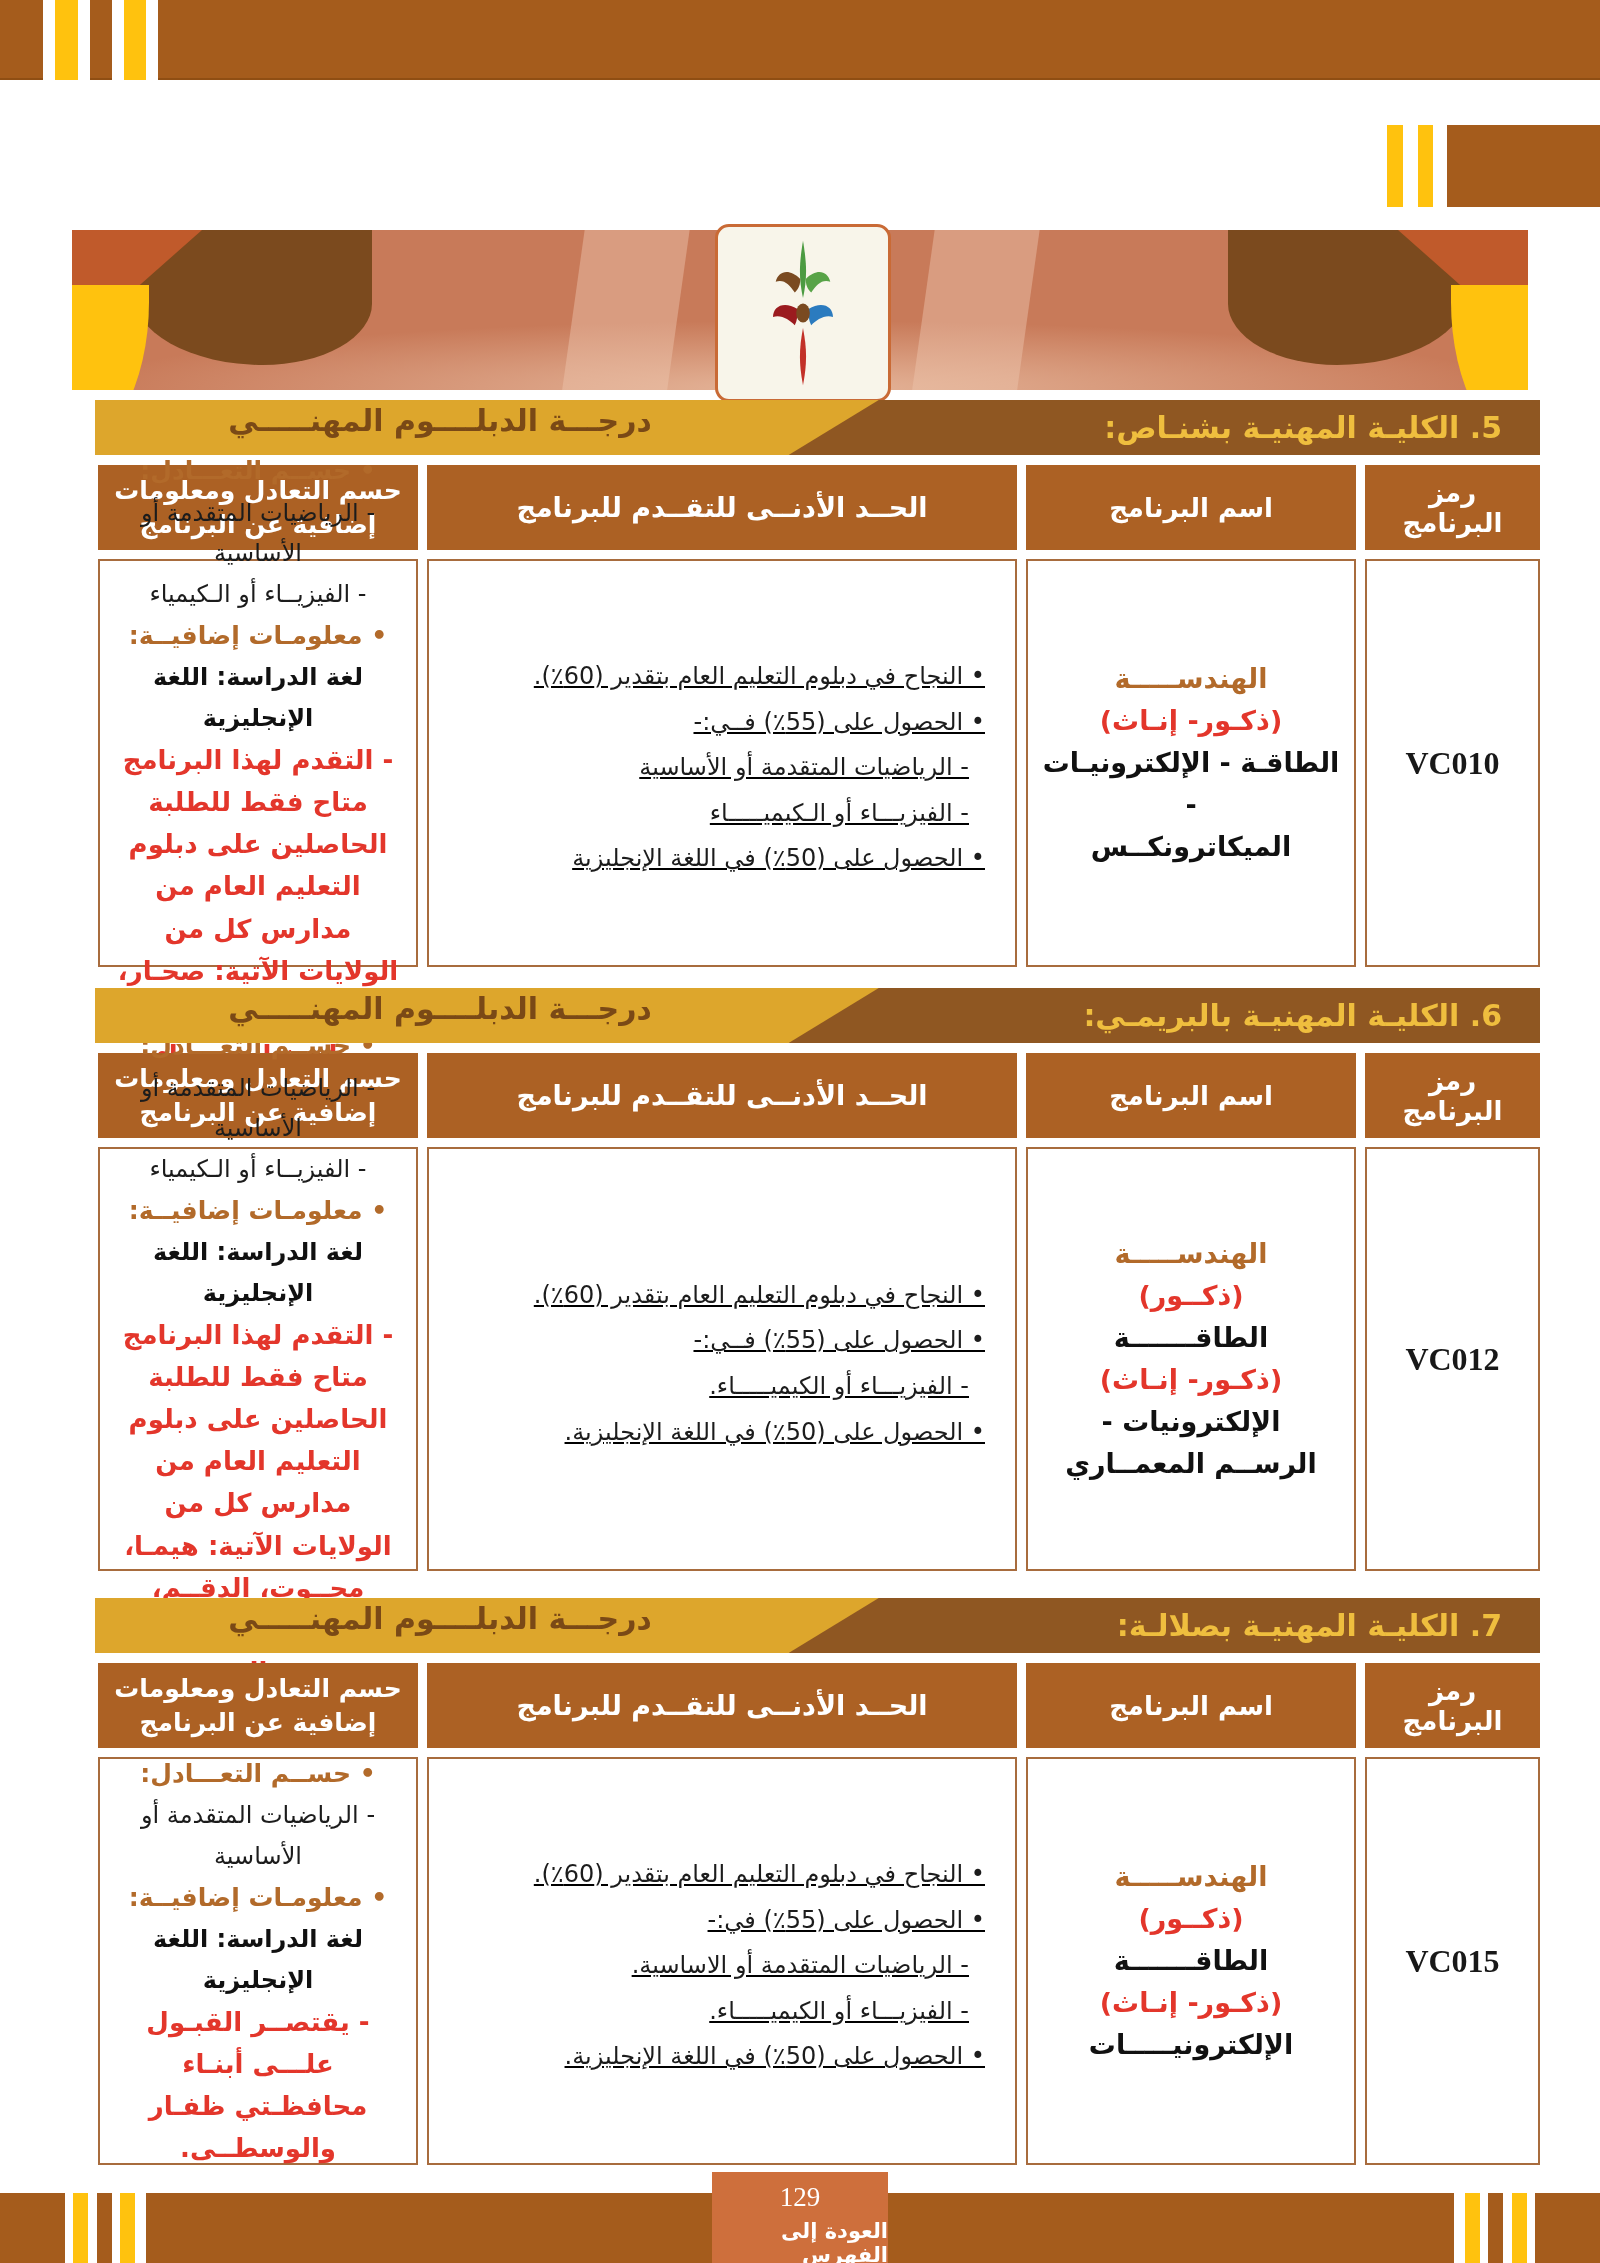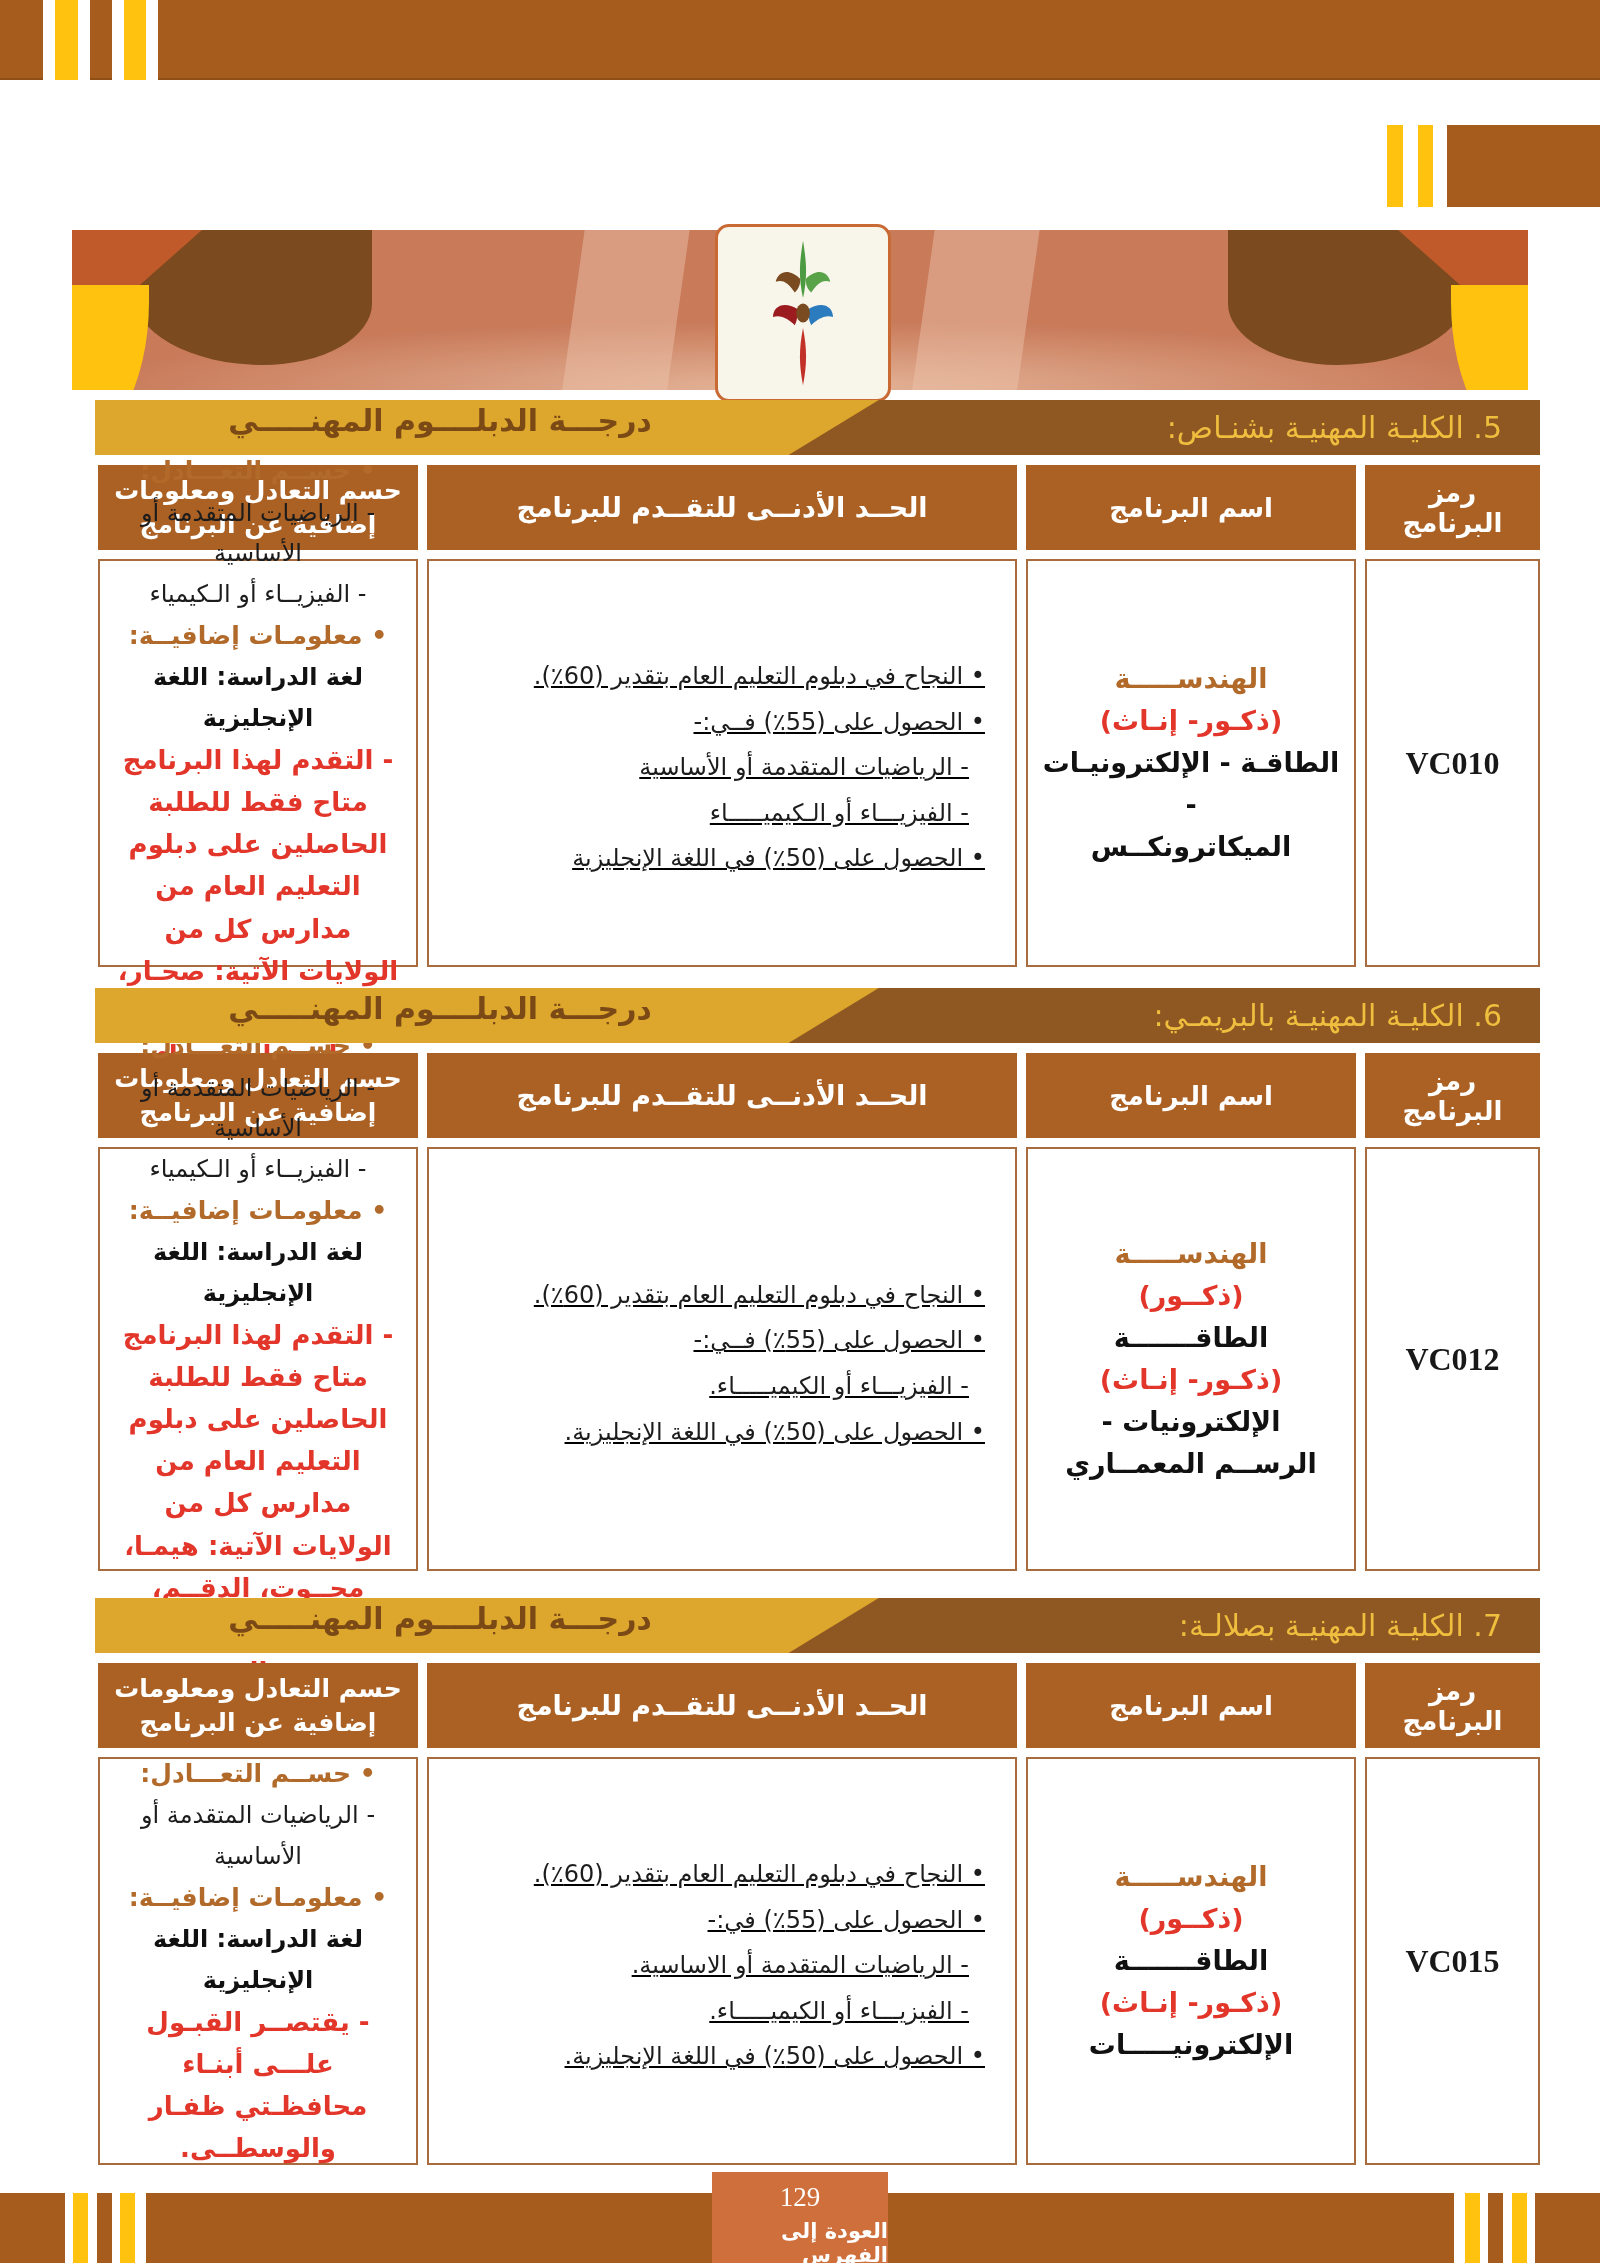--- a/index.html
+++ b/index.html
@@ -32,21 +32,21 @@
   .goldblob.l{left:-18px;border-radius:0 0 90% 0;}
   .goldblob.r{right:-18px;border-radius:0 0 0 90%;}
   .logocard{position:absolute;left:715px;top:224px;width:170px;height:172px;background:#F8F5EA;
             border:3px solid #C96A35;border-radius:14px;display:flex;align-items:center;justify-content:center;}
   
   .sec{position:absolute;left:95px;width:1445px;}
   .secbar{position:relative;height:55px;background:#DDA62C;margin-bottom:10px;overflow:hidden;}
   .secbrown{position:absolute;right:0;top:0;width:52%;height:100%;background:#8F5722;
             clip-path:polygon(12% 0,100% 0,100% 100%,0 100%);}
   .sectitle{position:absolute;right:38px;top:0;height:55px;display:flex;align-items:center;
-            color:#EFBE3E;font-size:30px;font-weight:normal;direction:rtl;}
+            color:#EFBE3E;font-size:30px;font-weight:bold;direction:rtl;}
   .secdegree{position:absolute;left:115px;top:0;height:40px;width:460px;display:flex;align-items:center;
              justify-content:center;color:#7A4916;font-size:30px;font-weight:bold;direction:rtl;}
   
   .tbl{display:grid;direction:rtl;grid-template-columns:175px 330px 590px 320px;gap:9px;}
   .tbl.r1{grid-template-rows:85px 408px;}
   .tbl.r2{grid-template-rows:85px 424px;}
   .tbl.r3{grid-template-rows:85px 408px;}
   .th{background:#AC6124;color:#fff;font-weight:bold;display:flex;align-items:center;
       justify-content:center;text-align:center;direction:rtl;padding:4px 10px;box-sizing:border-box;}
   .th.h-code{font-size:26px;}

